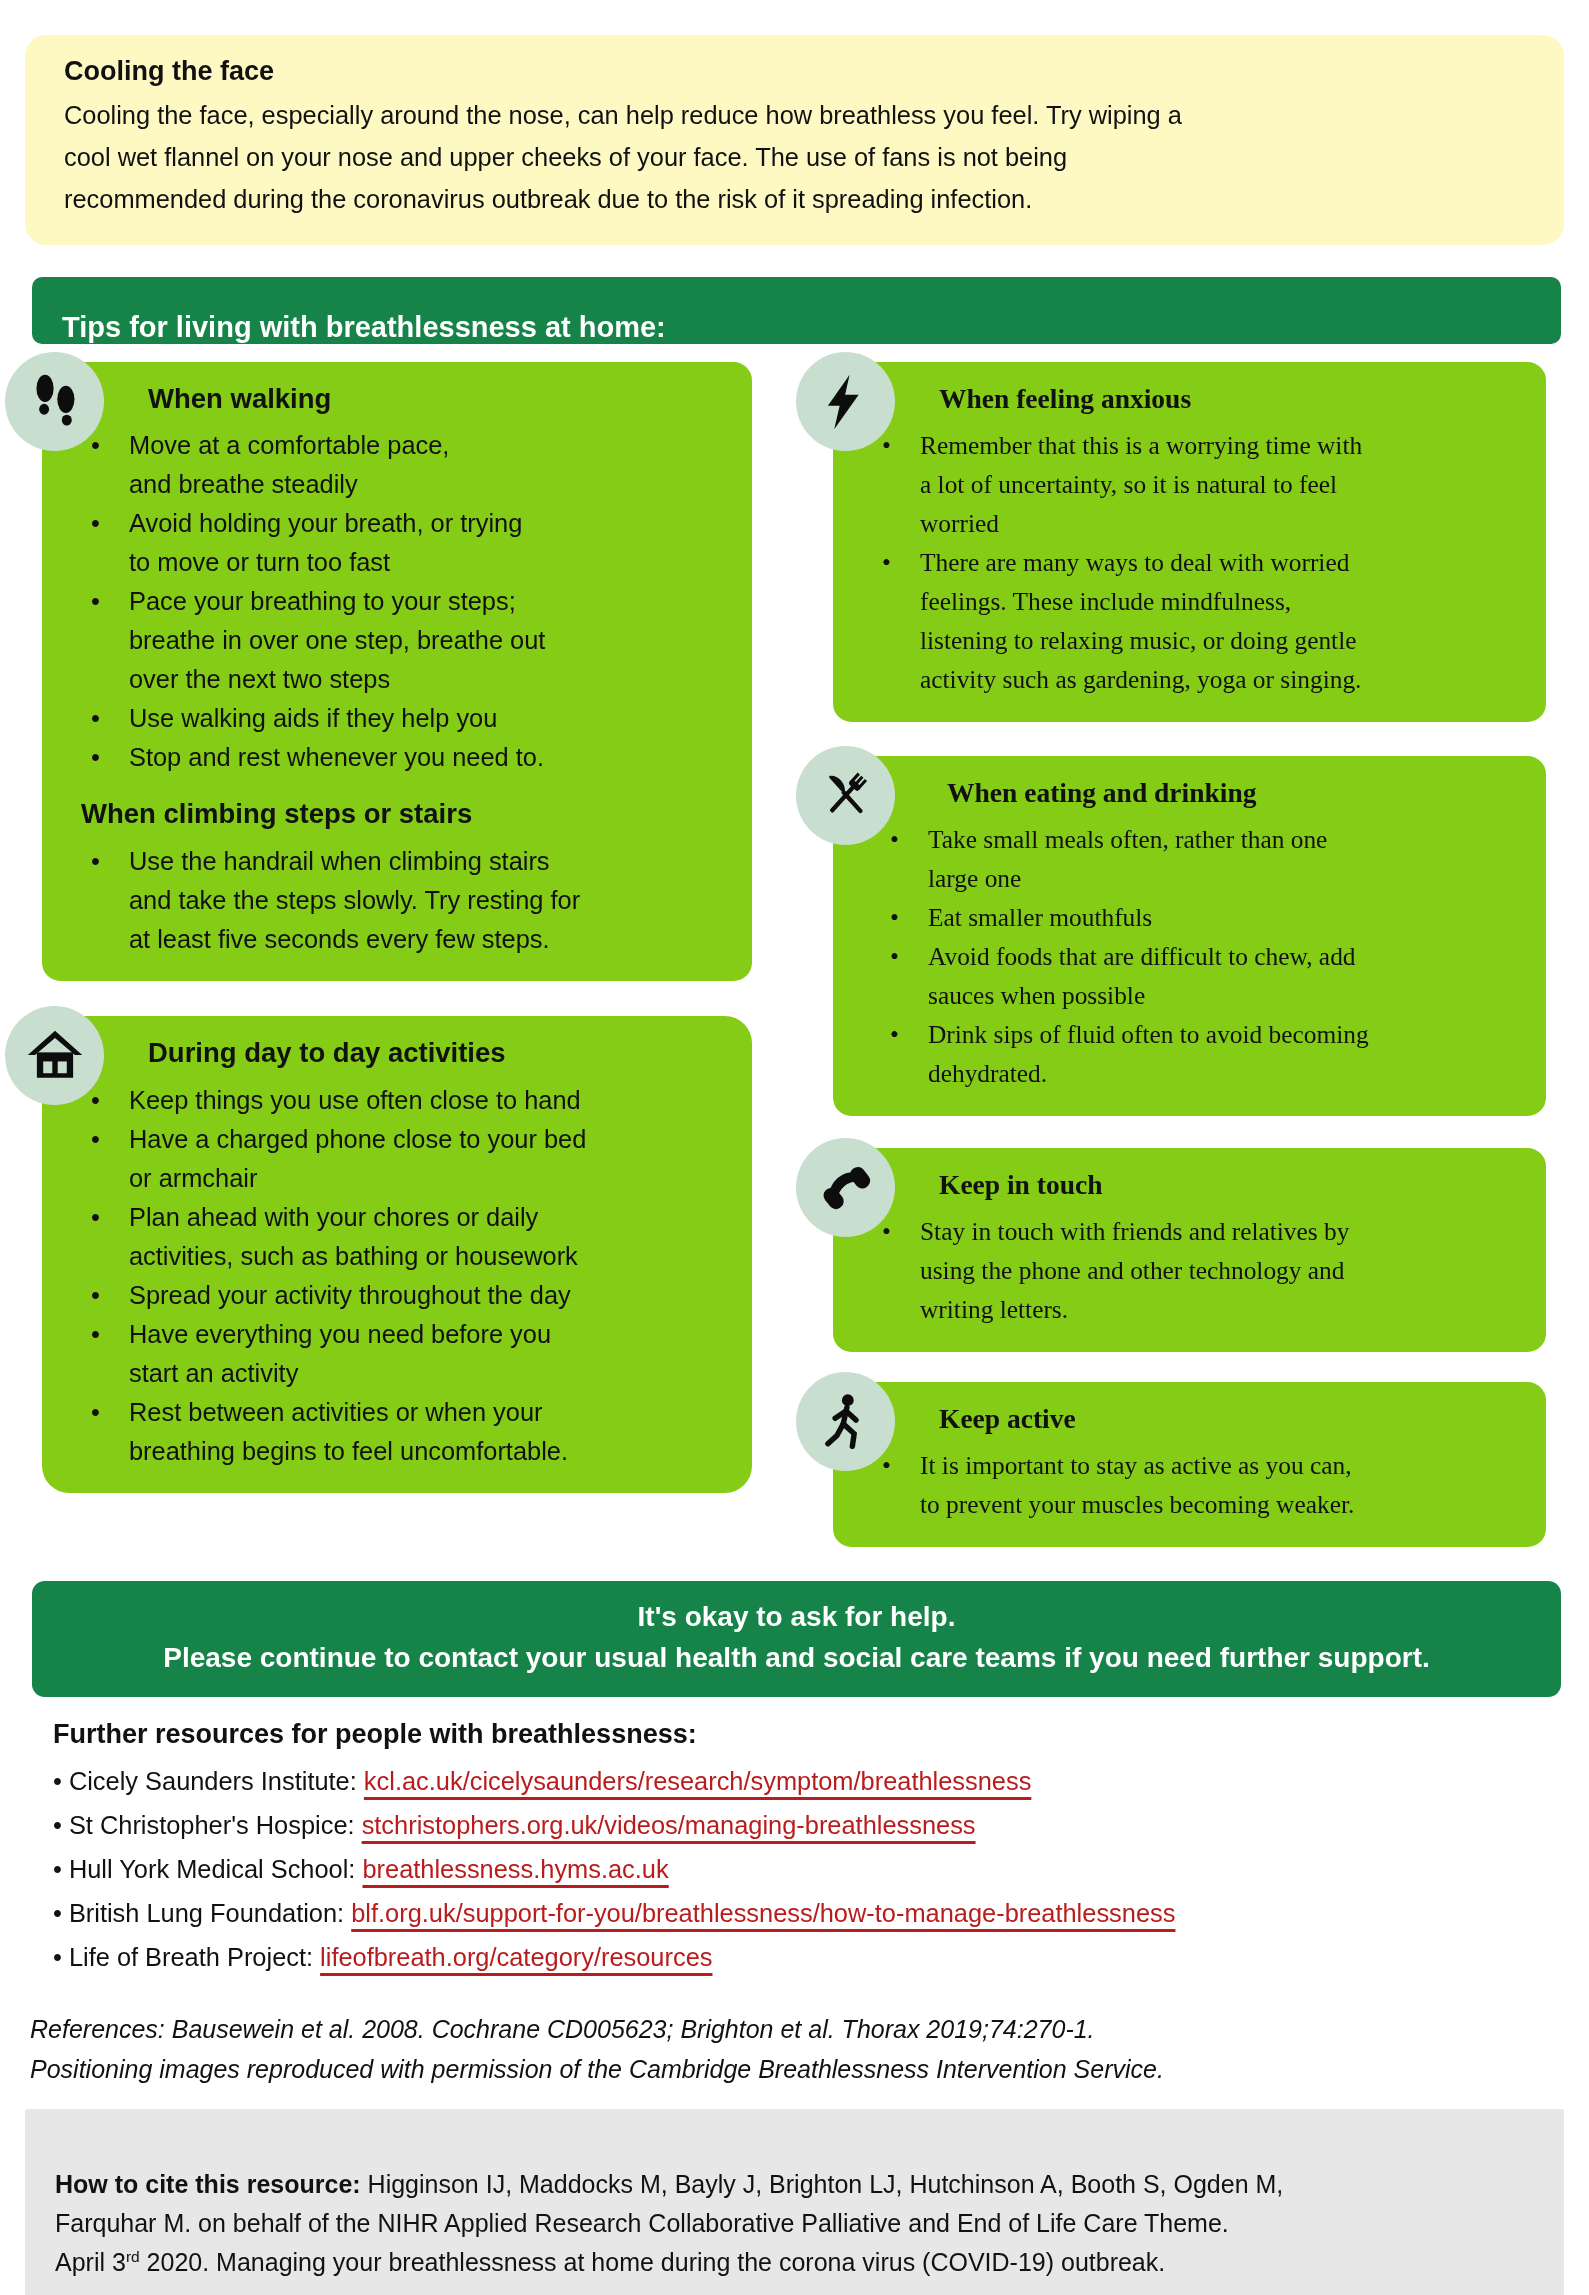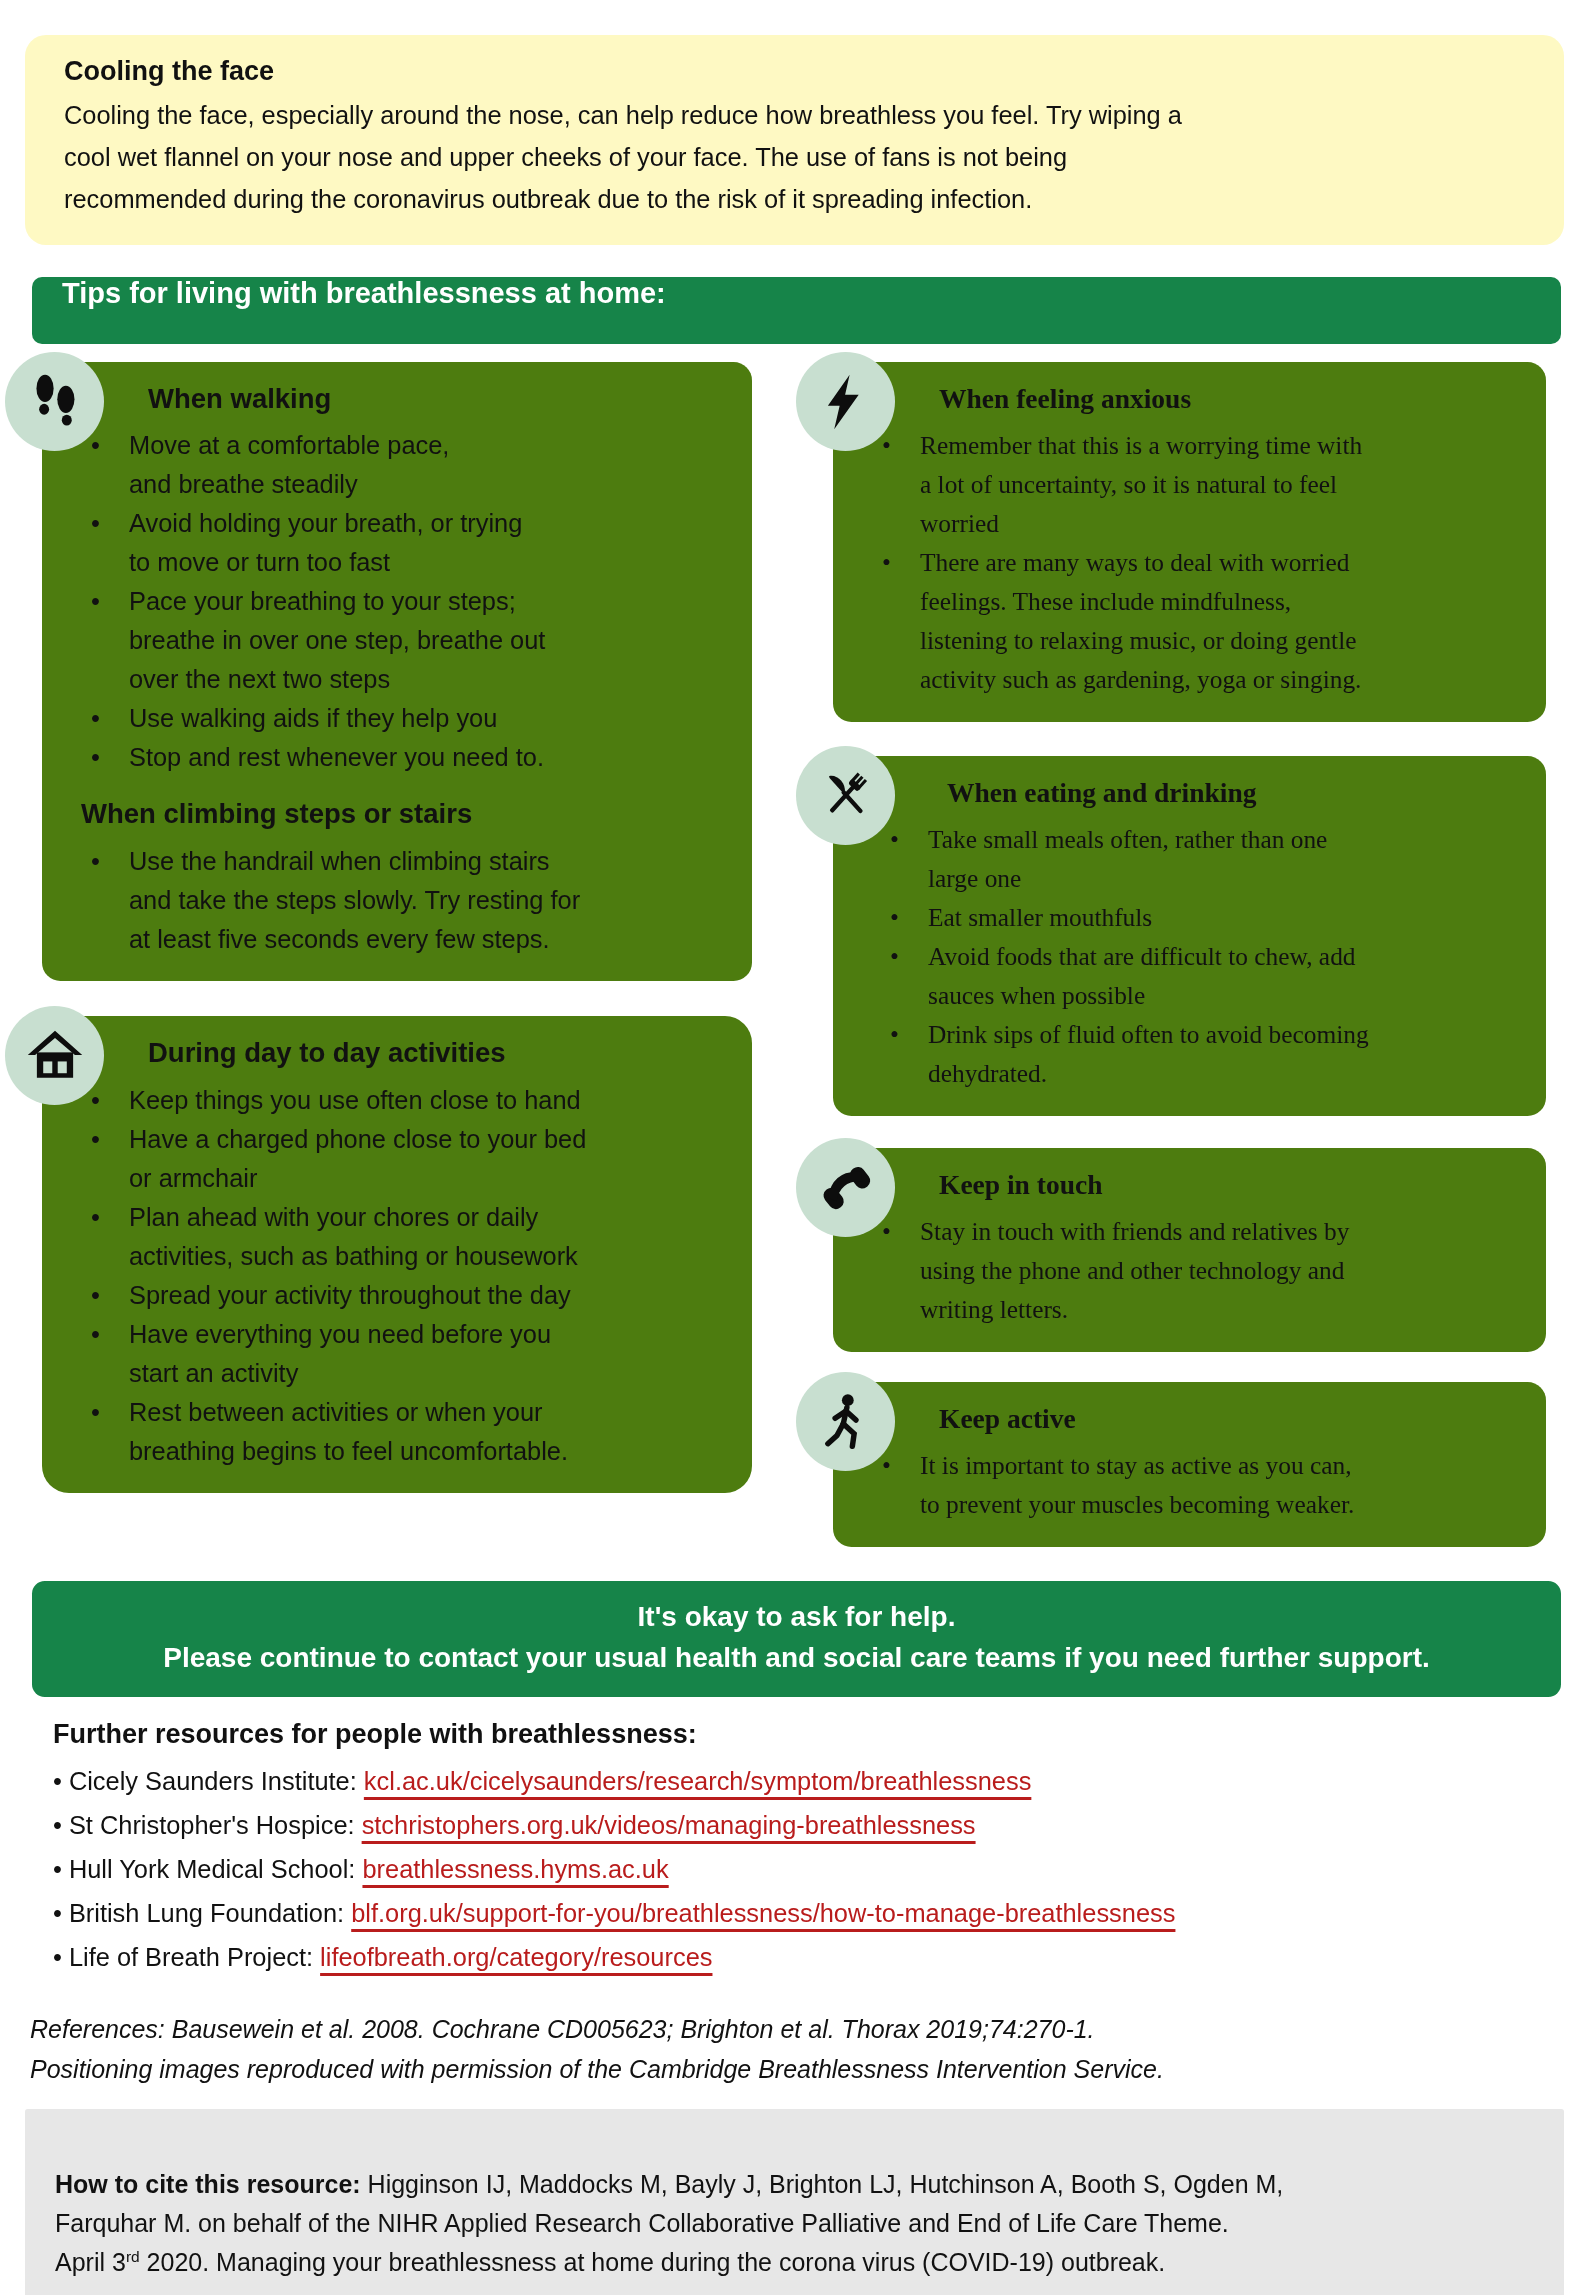--- a/index.html
+++ b/index.html
@@ -13,28 +13,28 @@
     margin:35px 25px 0 25px;background:#fef9c3;border-radius:21px;
     padding:21px 39px 25.4px 39px;
   }
   .cooling-title{font-size:27px;font-weight:bold;margin:0 0 7px 0;}
   .cooling-body{font-size:25.4px;line-height:42px;white-space:pre-line;margin:0;}
   
   .banner{
     background:#168449;color:#fff;font-weight:bold;border-radius:10px;
     margin:32px 28px 0 32px;
   }
-  .banner-tips{height:67px;display:flex;align-items:flex-start;padding-left:30px;font-size:29px;}
+  .banner-tips{height:67px;display:flex;align-items:flex-end;padding-left:30px;font-size:29px;}
   .banner-help{padding:15.5px 14px 18.4px 14px;text-align:center;font-size:28px;line-height:41px;border-radius:12.7px;margin-top:34px;}
   
   .cols{display:flex;margin:17.7px 0 0 42px;gap:81px;align-items:flex-start;}
   .col-left{width:710px;}
   .col-right{width:713px;font-family:Liberation Serif, serif;}
   .card{
-    position:relative;background:#4d7c0f;border-radius:18.4px;
+    position:relative;background:#84cc16;border-radius:18.4px;
     padding:0 30px 22.6px 39px;
   }
   .icon-bubble{
     position:absolute;left:-37px;top:-10px;width:99px;height:99px;border-radius:50%;
     background:#c8dfd0;display:flex;align-items:center;justify-content:center;z-index:0;
   }
   .icon-bubble svg{width:58px;height:58px;}
   .card-title{position:relative;z-index:1;font-size:27.5px;font-weight:bold;padding:21px 0 0 67px;}
   .card ul{list-style:none;margin:11.3px 0 0 0;padding:0;position:relative;z-index:1;}
   .card li{

